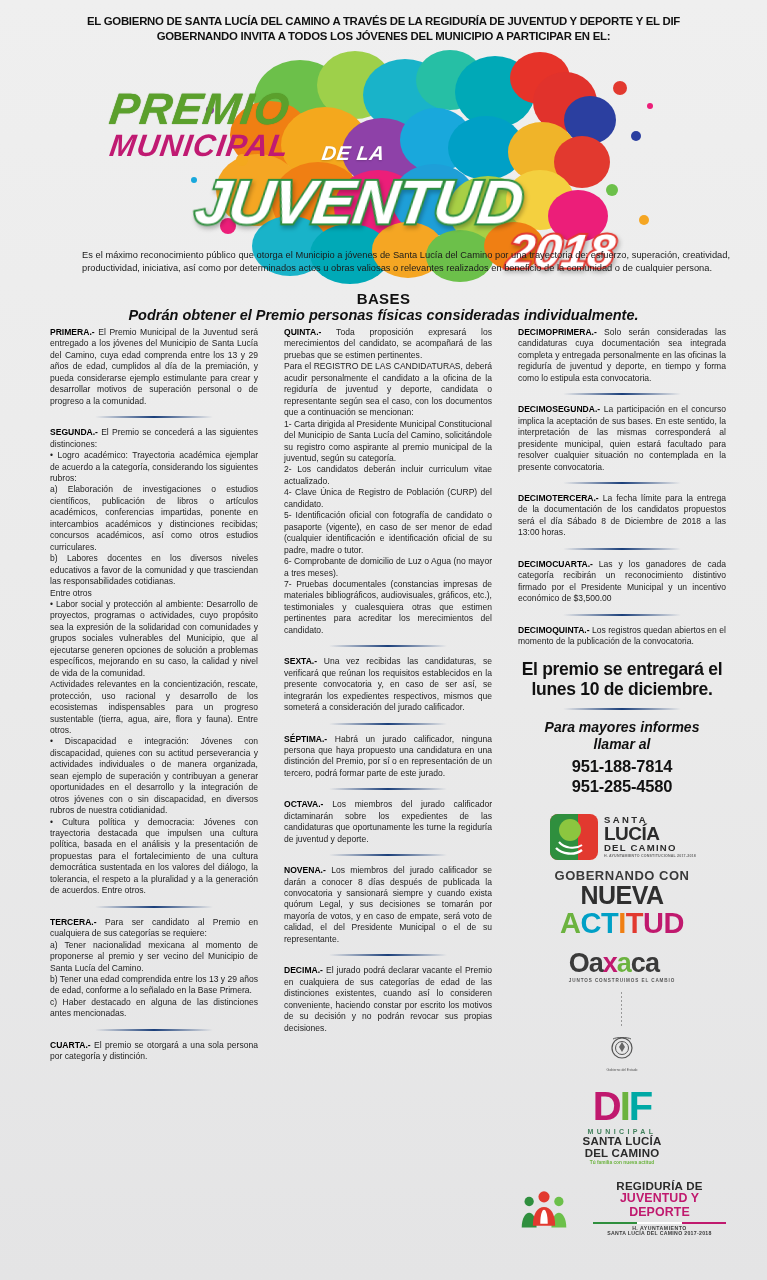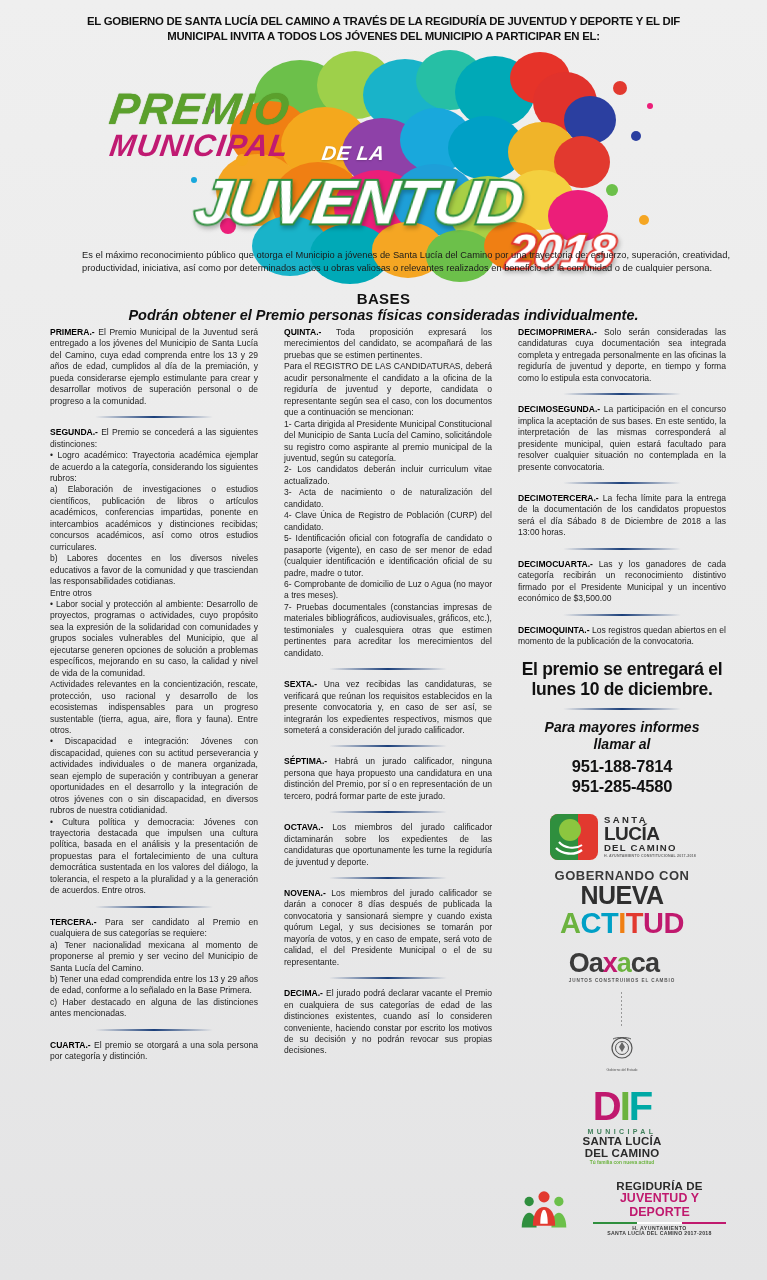--- a/index.html
+++ b/index.html
@@ -145,21 +145,21 @@
   .reg-3{font-size:5.2px;font-weight:bold;color:#3a3a3a;letter-spacing:.5px;}
   .reg-4{font-size:5.2px;font-weight:bold;color:#3a3a3a;letter-spacing:.3px;}
 </style>
 </head>
 <body>
 
 <div class="poster">
 
   <div class="header">
     <div>EL GOBIERNO DE SANTA LUCÍA DEL CAMINO A TRAVÉS DE LA REGIDURÍA DE JUVENTUD Y DEPORTE Y EL DIF</div>
-    <div>MUNICIPAL INVITA A TODOS LOS JÓVENES DEL MUNICIPIO A PARTICIPAR EN EL:</div>
+    <div>GOBERNANDO INVITA A TODOS LOS JÓVENES DEL MUNICIPIO A PARTICIPAR EN EL:</div>
   </div>
 
   <div class="titlewrap">
     <svg class="splatter" viewBox="0 0 520 250" preserveAspectRatio="none">
       <g>
         <ellipse cx="150" cy="60" rx="46" ry="40" fill="#6cc04a"></ellipse>
         <ellipse cx="205" cy="45" rx="38" ry="34" fill="#9ed04a"></ellipse>
         <ellipse cx="255" cy="55" rx="42" ry="36" fill="#19b3c9"></ellipse>
         <ellipse cx="300" cy="40" rx="34" ry="30" fill="#26bfa5"></ellipse>
         <ellipse cx="345" cy="52" rx="40" ry="36" fill="#00a9b7"></ellipse>
@@ -229,21 +229,20 @@
       <p>c) Haber destacado en alguna de las distinciones antes mencionadas.</p>
       <div class="sep"></div>
       <p><b>CUARTA.-</b><span> El premio se otorgará a una sola persona por categoría y distinción.</span></p>
     </div>
 
     <div class="col">
       <p><b>QUINTA.-</b><span> Toda proposición expresará los merecimientos del candidato, se acompañará de las pruebas que se estimen pertinentes.</span></p>
       <p>Para el REGISTRO DE LAS CANDIDATURAS, deberá acudir personalmente el candidato a la oficina de la regiduría de juventud y deporte, candidata o representante según sea el caso, con los documentos que a continuación se mencionan:</p>
       <p>1- Carta dirigida al Presidente Municipal Constitucional del Municipio de Santa Lucía del Camino, solicitándole su registro como aspirante al premio municipal de la juventud, según su categoría.</p>
       <p>2- Los candidatos deberán incluir curriculum vitae actualizado.</p>
-      <p>3- Acta de nacimiento o de naturalización del candidato.</p>
       <p>4- Clave Única de Registro de Población (CURP) del candidato.</p>
       <p>5- Identificación oficial con fotografía de candidato o pasaporte (vigente), en caso de ser menor de edad (cualquier identificación e identificación oficial de su padre, madre o tutor.</p>
       <p>6- Comprobante de domicilio de Luz o Agua (no mayor a tres meses).</p>
       <p>7- Pruebas documentales (constancias impresas de materiales bibliográficos, audiovisuales, gráficos, etc.), testimoniales y cualesquiera otras que estimen pertinentes para acreditar los merecimientos del candidato.</p>
       <div class="sep"></div>
       <p><b>SEXTA.-</b><span> Una vez recibidas las candidaturas, se verificará que reúnan los requisitos establecidos en la presente convocatoria y, en caso de ser así, se integrarán los expedientes respectivos, mismos que someterá a consideración del jurado calificador.</span></p>
       <div class="sep"></div>
       <p><b>SÉPTIMA.-</b><span> Habrá un jurado calificador, ninguna persona que haya propuesto una candidatura en una distinción del Premio, por sí o en representación de un tercero, podrá formar parte de este jurado.</span></p>
       <div class="sep"></div>
       <p><b>OCTAVA.-</b><span> Los miembros del jurado calificador dictaminarán sobre los expedientes de las candidaturas que oportunamente les turne la regiduría de juventud y deporte.</span></p>

